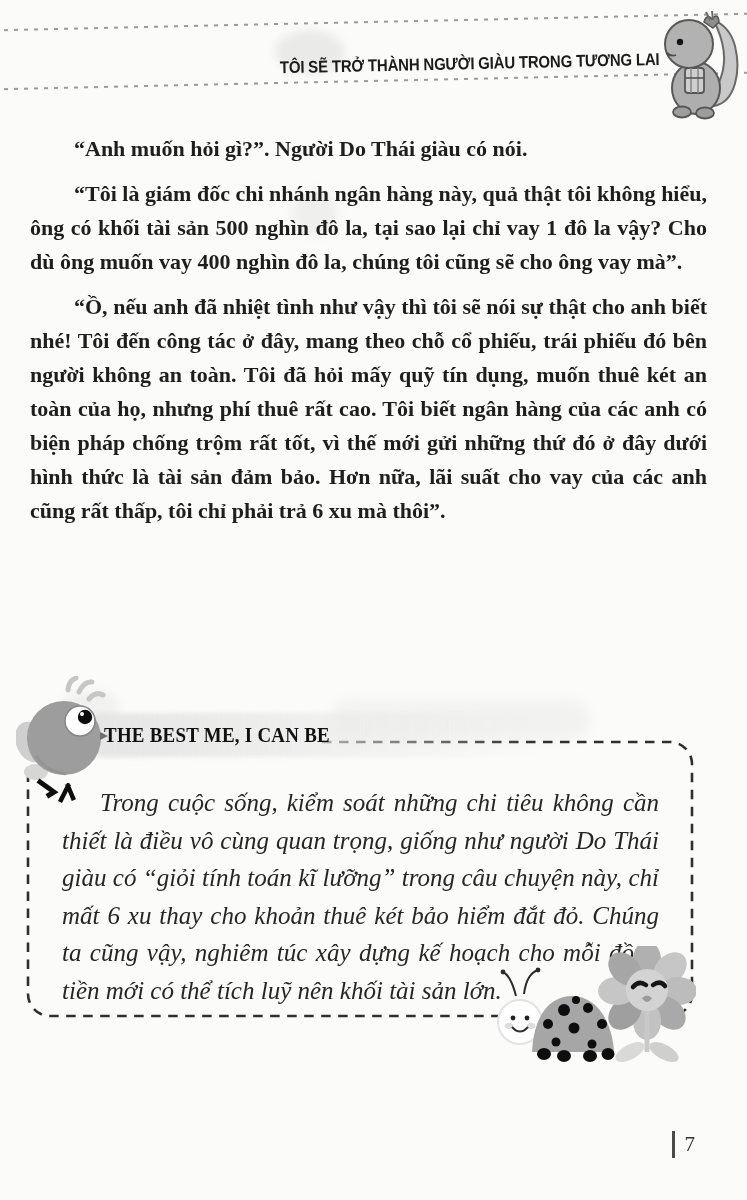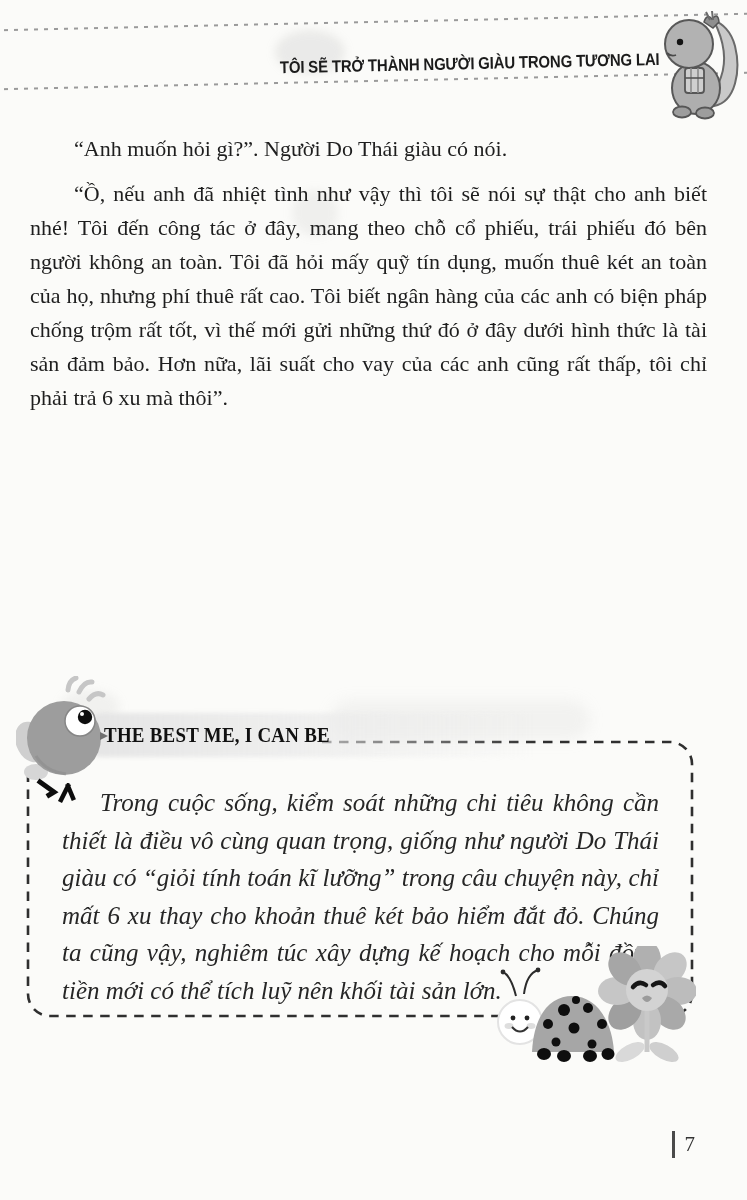--- a/index.html
+++ b/index.html
@@ -32,21 +32,21 @@
     font-weight:700;font-size:17px;letter-spacing:-0.2px;color:#1b1b1b;
     transform:rotate(-1.25deg) scaleX(0.88);transform-origin:right center;
     white-space:nowrap;
   }
   .squirrel{position:absolute;left:656px;top:8px;width:90px;height:115px;}
   
   .story{position:absolute;left:30px;top:132px;width:677px;}
   .story p{
     margin:0 0 11px 0;
     font-size:22px;line-height:34px;
-    text-align:justify;text-indent:44px;
+    text-align:justify;text-indent:44px;font-weight:bold;
   }
   
   .callout-box-svg{position:absolute;left:26px;top:740px;width:670px;height:280px;}
   .patch{position:absolute;background:#fbfbf9;}
   .patch-title{left:88px;top:732px;width:228px;height:18px;}
   .patch-bird{left:26px;top:716px;width:66px;height:56px;}
   .title-strip{
     position:absolute;left:92px;top:713px;width:470px;height:44px;
     background:linear-gradient(90deg,rgba(228,228,228,.95) 0%,rgba(234,234,234,.8) 40%,rgba(240,240,240,0) 95%);
     filter:blur(2px);border-radius:8px;
@@ -99,20 +99,21 @@
       <rect x="29" y="60" width="19" height="25" rx="3" fill="#cfcfcf" stroke="#565656" stroke-width="1.8"></rect>
       <path d="M35 60 v25 M42 60 v25" stroke="#8a8a8a" stroke-width="1.6"></path>
       <path d="M29 70 h19" stroke="#565656" stroke-width="1.6"></path>
       <ellipse cx="26" cy="104" rx="9" ry="5.5" fill="#9d9d9d" stroke="#565656" stroke-width="1.8"></ellipse>
       <ellipse cx="49" cy="105" rx="9" ry="5.5" fill="#9d9d9d" stroke="#565656" stroke-width="1.8"></ellipse>
     </svg>
   </header>
 
   <main class="story">
     <p>“Anh muốn hỏi gì?”. Người Do Thái giàu có nói.</p>
+    <p>“Tôi là giám đốc chi nhánh ngân hàng này, quả thật tôi không hiểu, ông có khối tài sản 500 nghìn đô la, tại sao lại chỉ vay 1 đô la vậy? Cho dù ông muốn vay 400 nghìn đô la, chúng tôi cũng sẽ cho ông vay mà”.</p>
     <p>“Ồ, nếu anh đã nhiệt tình như vậy thì tôi sẽ nói sự thật cho anh biết nhé! Tôi đến công tác ở đây, mang theo chỗ cổ phiếu, trái phiếu đó bên người không an toàn. Tôi đã hỏi mấy quỹ tín dụng, muốn thuê két an toàn của họ, nhưng phí thuê rất cao. Tôi biết ngân hàng của các anh có biện pháp chống trộm rất tốt, vì thế mới gửi những thứ đó ở đây dưới hình thức là tài sản đảm bảo. Hơn nữa, lãi suất cho vay của các anh cũng rất thấp, tôi chỉ phải trả 6 xu mà thôi”.</p>
   </main>
 
   <section>
     <svg class="callout-box-svg" viewBox="0 0 670 280" aria-hidden="true">
       <rect x="2" y="2" width="664" height="274" rx="22" fill="none" stroke="#2f2f2f" stroke-width="2.6" stroke-dasharray="9.5 7.5"></rect>
     </svg>
     <div class="patch patch-title"></div>
     <div class="patch patch-bird"></div>
     <div class="title-strip"></div>

